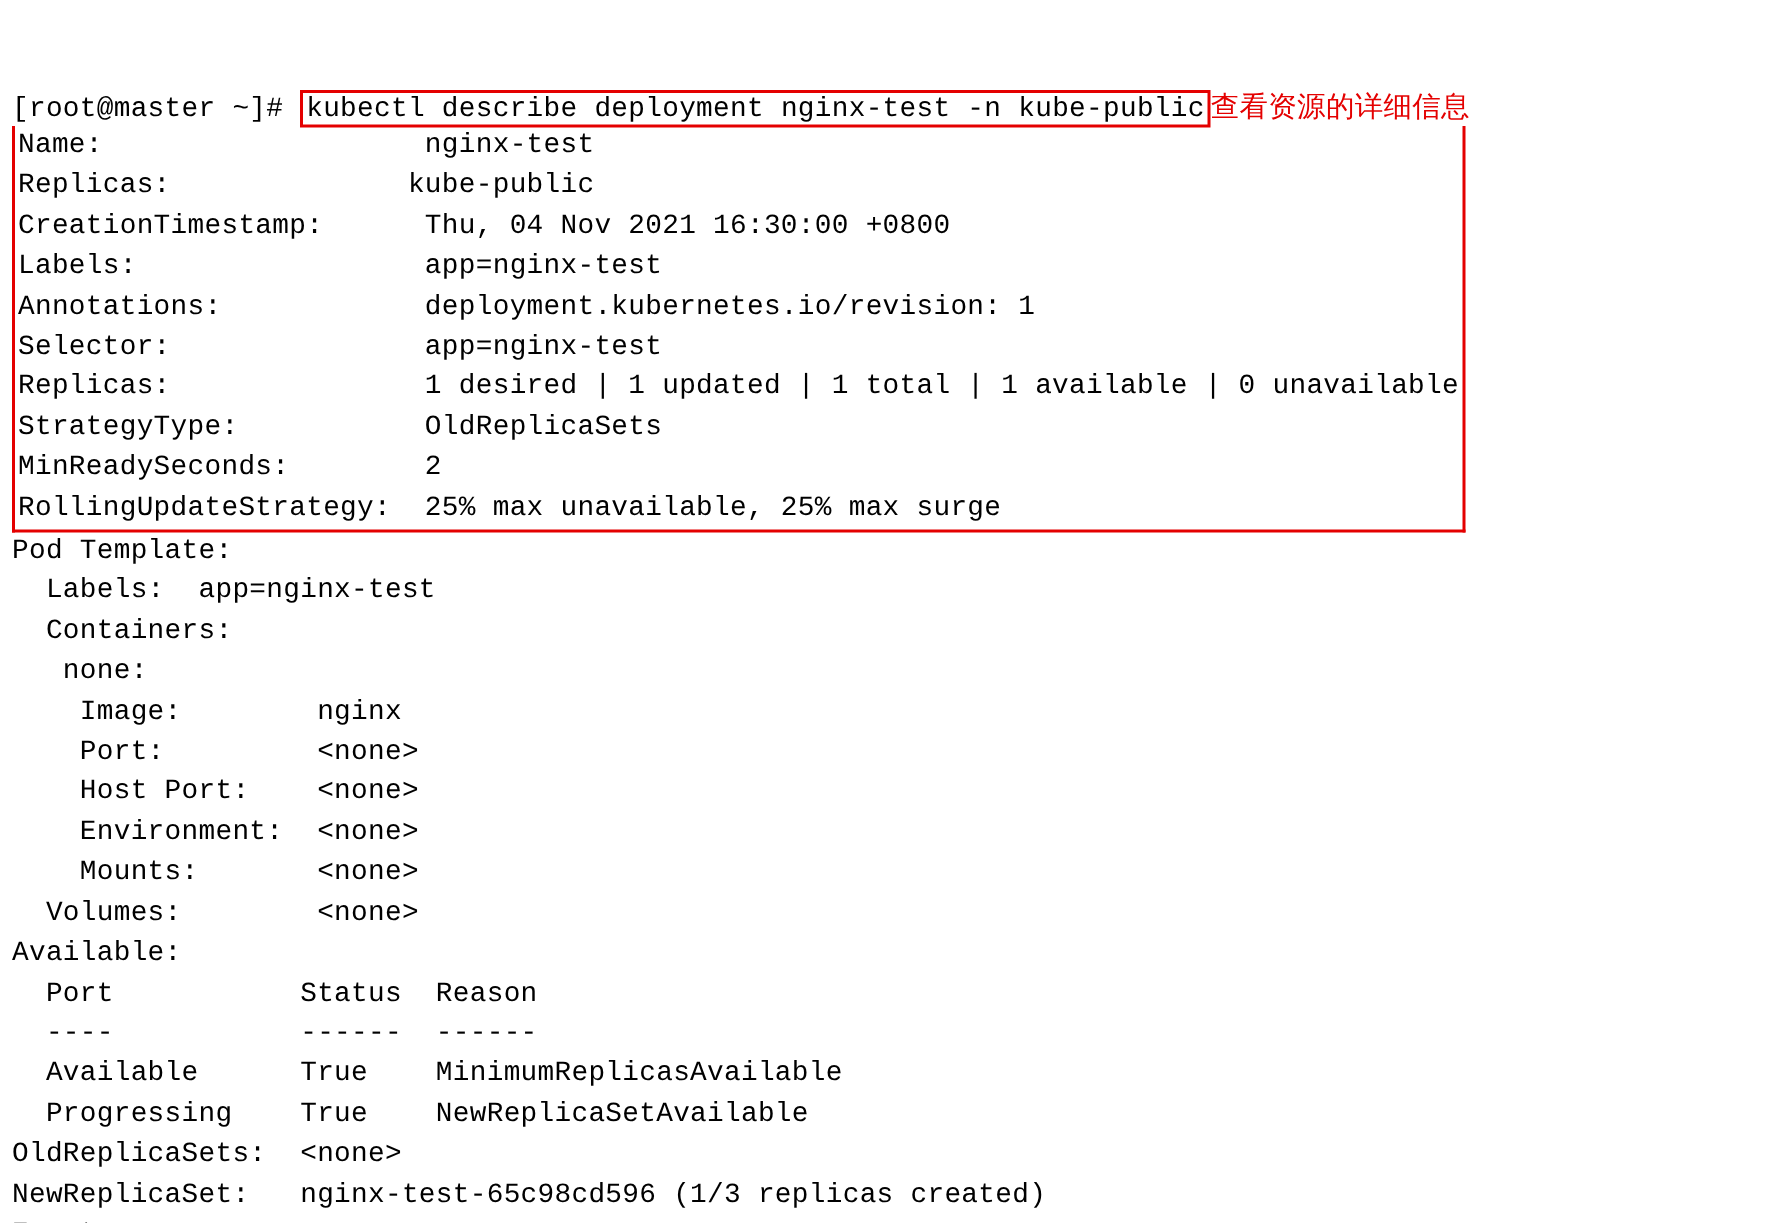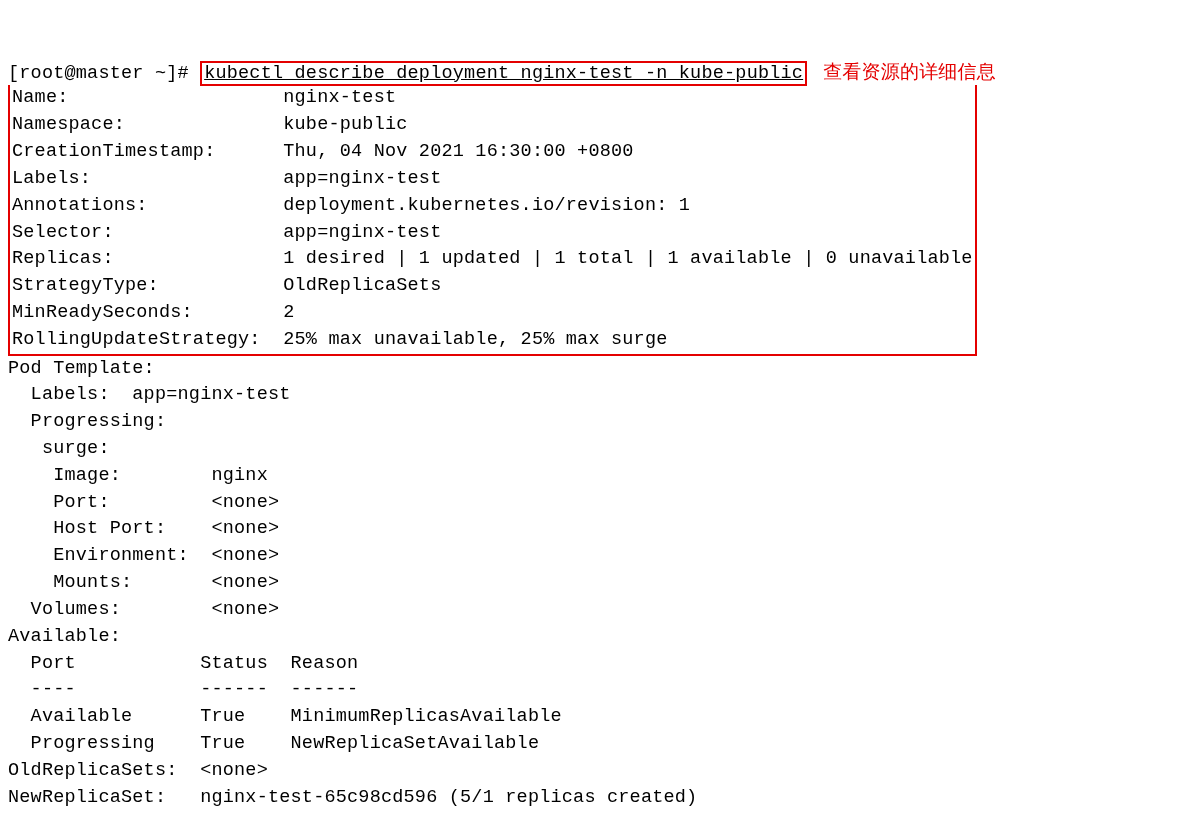--- a/index.html
+++ b/index.html
@@ -10,64 +10,63 @@
     margin: 0;
     padding: 4px 8px;
     white-space: pre;
     line-height: 1.45;
     letter-spacing: 0.2px;
   }
   .boxed-cmd {
     border: 2px solid #e40000;
     padding: 0 2px;
     display: inline;
-    text-decoration: underline;
   }
   .annotation {
     color: #e40000;
     font-family: "Microsoft YaHei","SimSun",sans-serif;
     font-size: 19px;
-    margin-left: 16px;
+    margin-left: 0;
     text-align: center;
   }
   .boxed-output {
     border: 2px solid #e40000;
     border-top: none;
     padding: 0 2px 0 2px;
     display: inline-block;
     margin-top: -2px;
   }
 </style>
 </head>
 <body>
 
 <div><span>[root@master ~]# </span><span class="boxed-cmd">kubectl describe deployment nginx-test -n kube-public</span><span class="annotation">查看资源的详细信息</span>
 <span class="boxed-output"><span>Name:                   nginx-test</span>
-<span>Namespace:              kube-public</span>
+<span>Replicas:              kube-public</span>
 <span>CreationTimestamp:      Thu, 04 Nov 2021 16:30:00 +0800</span>
 <span>Labels:                 app=nginx-test</span>
 <span>Annotations:            deployment.kubernetes.io/revision: 1</span>
 <span>Selector:               app=nginx-test</span>
 <span>Replicas:               1 desired | 1 updated | 1 total | 1 available | 0 unavailable</span>
 <span>StrategyType:           OldReplicaSets</span>
 <span>MinReadySeconds:        2</span>
 <span>RollingUpdateStrategy:  25% max unavailable, 25% max surge</span></span>
 <span>Pod Template:</span>
 <span>  Labels:  app=nginx-test</span>
-<span>  Progressing:</span>
-<span>   surge:</span>
+<span>  Containers:</span>
+<span>   none:</span>
 <span>    Image:        nginx</span>
 <span>    Port:         &lt;none&gt;</span>
 <span>    Host Port:    &lt;none&gt;</span>
 <span>    Environment:  &lt;none&gt;</span>
 <span>    Mounts:       &lt;none&gt;</span>
 <span>  Volumes:        &lt;none&gt;</span>
 <span>Available:</span>
 <span>  Port           Status  Reason</span>
 <span>  ----           ------  ------</span>
 <span>  Available      True    MinimumReplicasAvailable</span>
 <span>  Progressing    True    NewReplicaSetAvailable</span>
 <span>OldReplicaSets:  &lt;none&gt;</span>
-<span>NewReplicaSet:   nginx-test-65c98cd596 (5/1 replicas created)</span>
+<span>NewReplicaSet:   nginx-test-65c98cd596 (1/3 replicas created)</span>
 <span>Events:</span>
 
 </div>
 
 
 </body></html>

